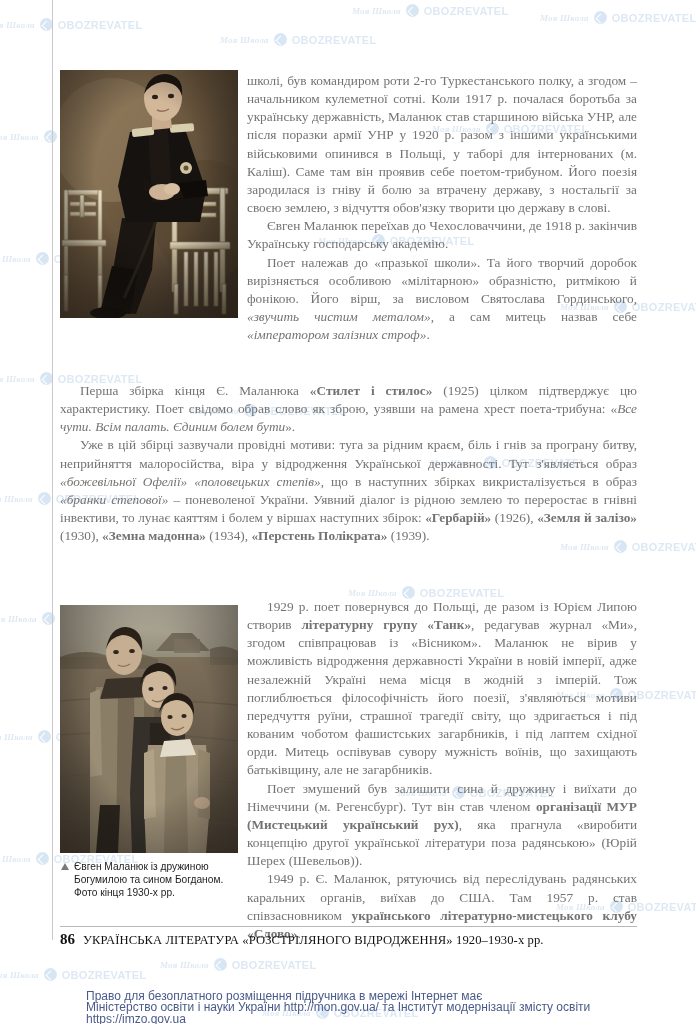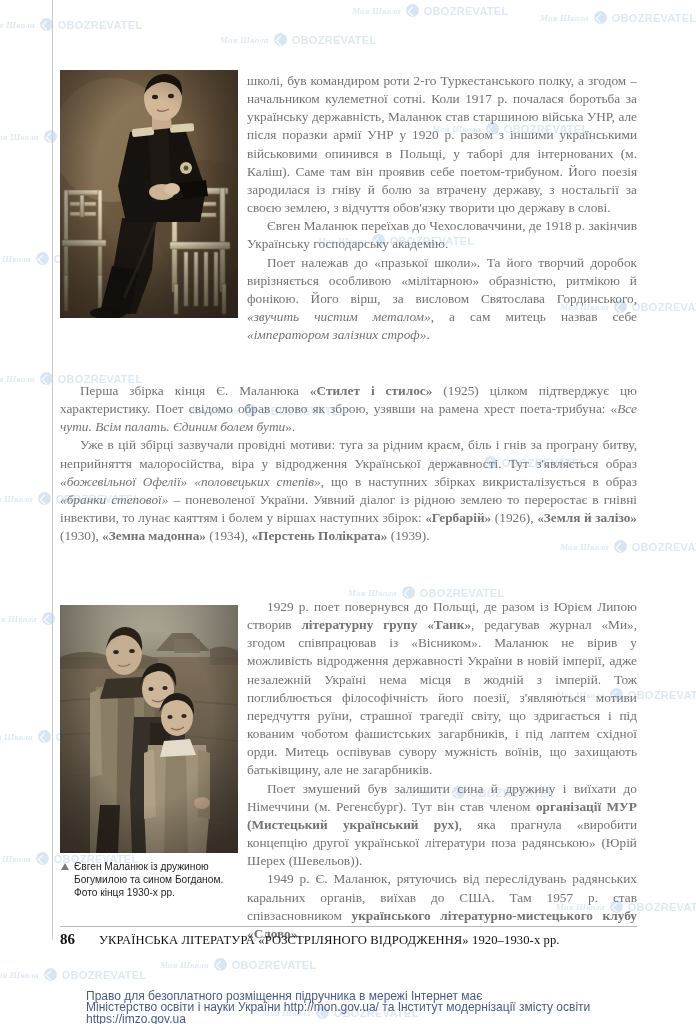--- a/index.html
+++ b/index.html
@@ -160,21 +160,21 @@
     height: 1px;
     background: #b8b8b8;
   }
   .footer {
     position: absolute;
     left: 60px;
     top: 931px;
     width: 600px;
     display: flex;
     align-items: baseline;
-    gap: 24px;
+    gap: 8px;
   }
   .footer .pageno {
     font-family: "Liberation Serif", serif;
     font-weight: bold;
     font-size: 15px;
     color: #111;
   }
   .footer .runhead {
     font-family: "Liberation Serif", serif;
     font-size: 12.6px;

